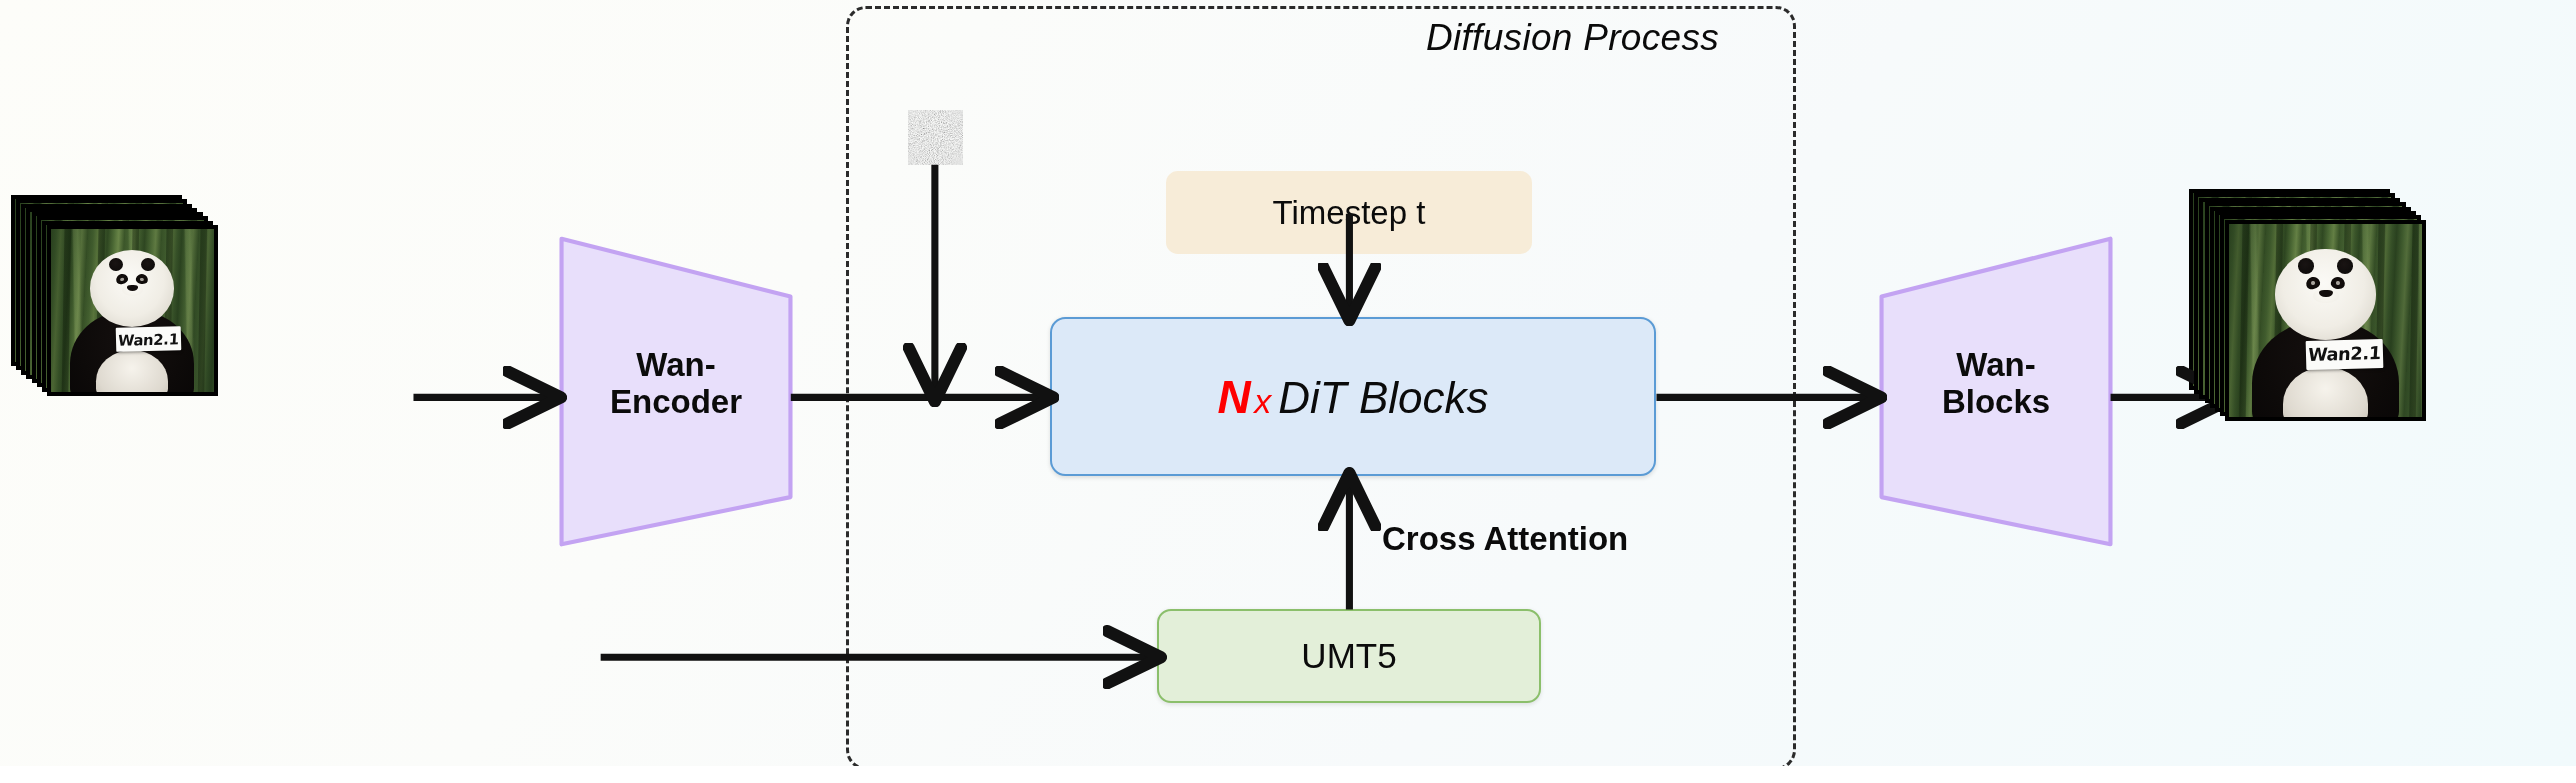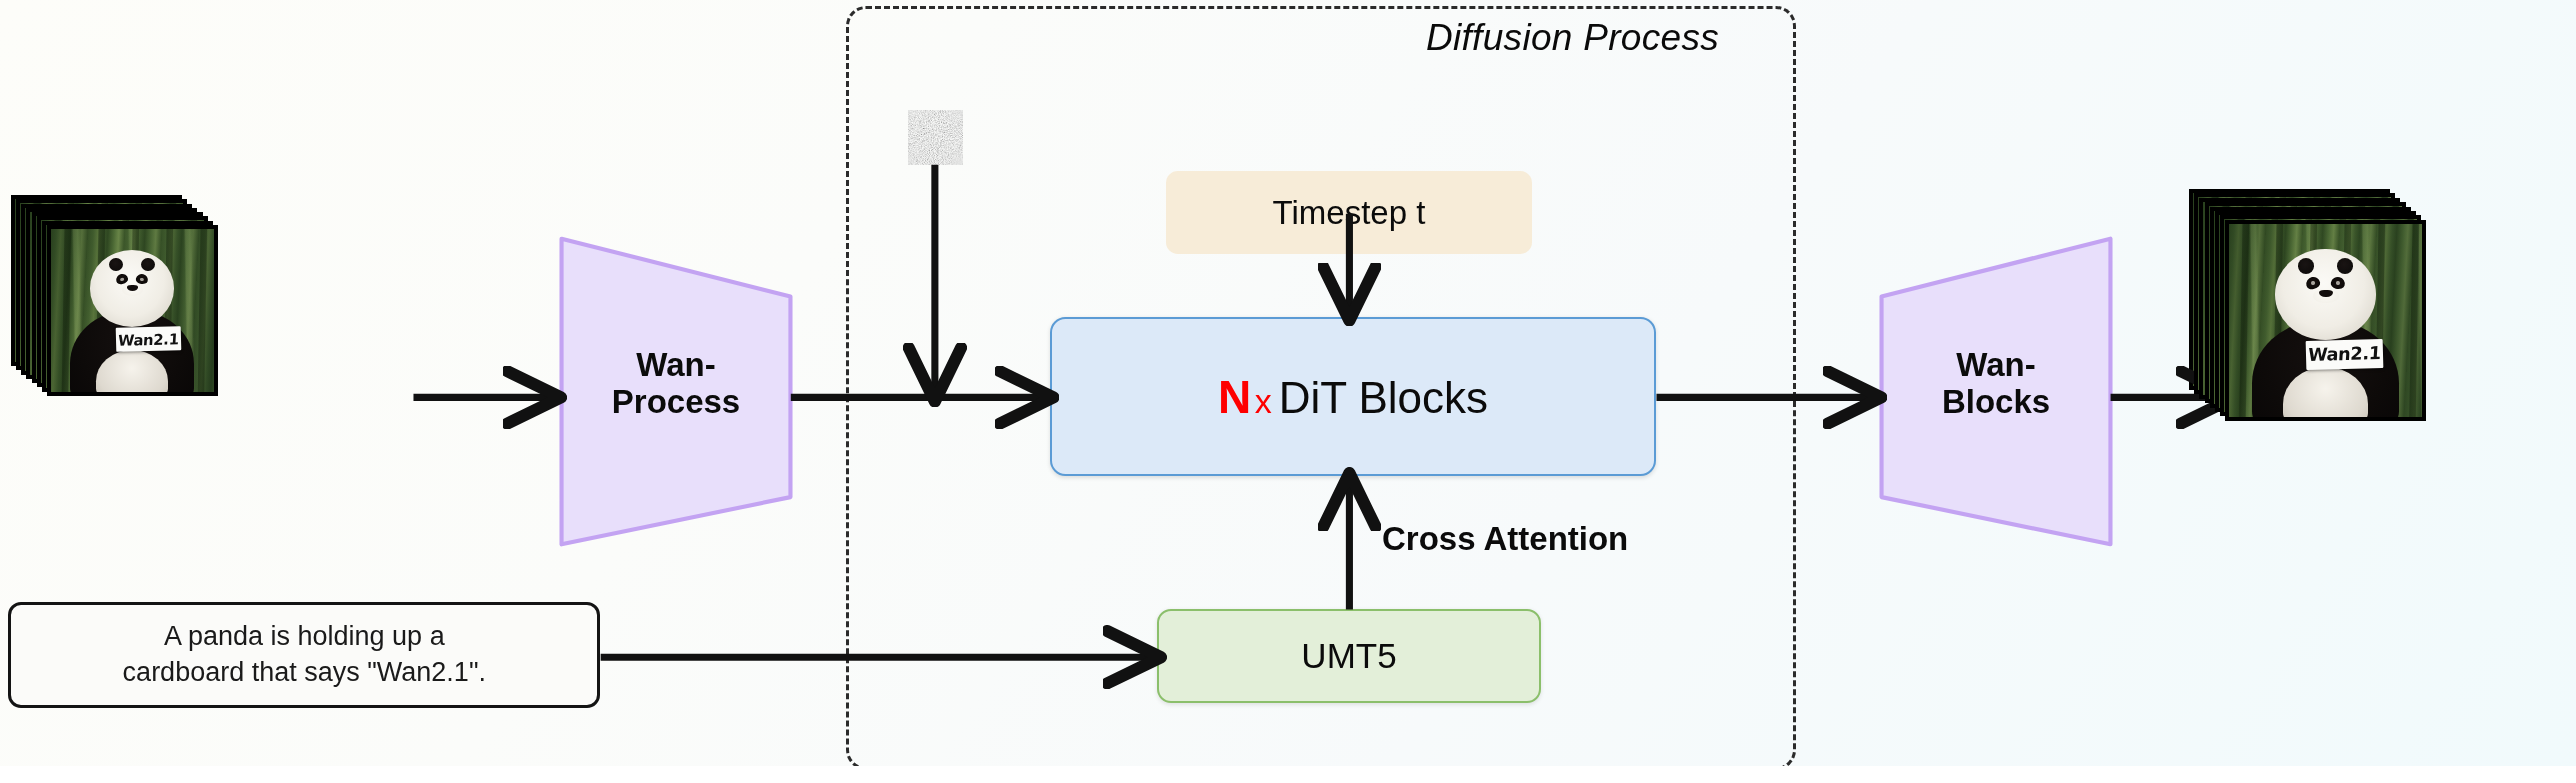--- a/index.html
+++ b/index.html
@@ -236,20 +236,21 @@
     left: 1050px;
     top: 317px;
     width: 606px;
     height: 159px;
     background: #dce9f8;
     border: 2.4px solid #5b9bd5;
     border-radius: 15.4px;
     font-size: 44px;
     color: #0b0b0b;
     box-shadow: 0 1.8px 4.1px rgba(0,0,0,.12);
+    font-style: italic;
   }
   .node-dit .n-sym {
     color: #fe0000;
     font-weight: 700;
     font-size: 46px;
   }
   .node-dit .x-sym {
     color: #fe0000;
     font-size: 34px;
     padding: 0 7px 0 3.5px;
@@ -456,34 +457,28 @@
             </div>
             <div class="panda-nose"></div>
           </div>
         </div>
         <div class="panda-sign">
           <span style="font-size: 14.8px;">Wan2.1</span>
         </div>
       </div>
     </div>
 
-  <div class="node-box node-prompt">
-    <div>
-      <div>A panda is holding up a</div>
-      <div>cardboard that says "Wan2.1".</div>
-    </div>
-  </div>
 
   <div class="trapezoid" id="encoder-trap" style="left:558px; top:235px;">
     <svg width="236" height="313" viewBox="0 0 400 530">
       <polygon points="6,6 394,104 394,444 6,524" fill="#e8dffb" stroke="#c3a3f2" stroke-width="7" stroke-linejoin="round"></polygon>
     </svg>
     <div class="trap-label" style="top:112px;">
       <div>Wan-</div>
-      <div>Process</div>
+      <div>Encoder</div>
     </div>
   </div>
 
   <div class="noise-patch">
     <svg viewBox="0 0 60 60" preserveAspectRatio="none">
       <defs>
         <filter id="noiseFilter" x="0" y="0" width="100%" height="100%">
           <feTurbulence type="fractalNoise" baseFrequency="0.9" numOctaves="4" seed="7" stitchTiles="stitch"></feTurbulence>
           <feColorMatrix type="saturate" values="0"></feColorMatrix>
           <feComponentTransfer>

